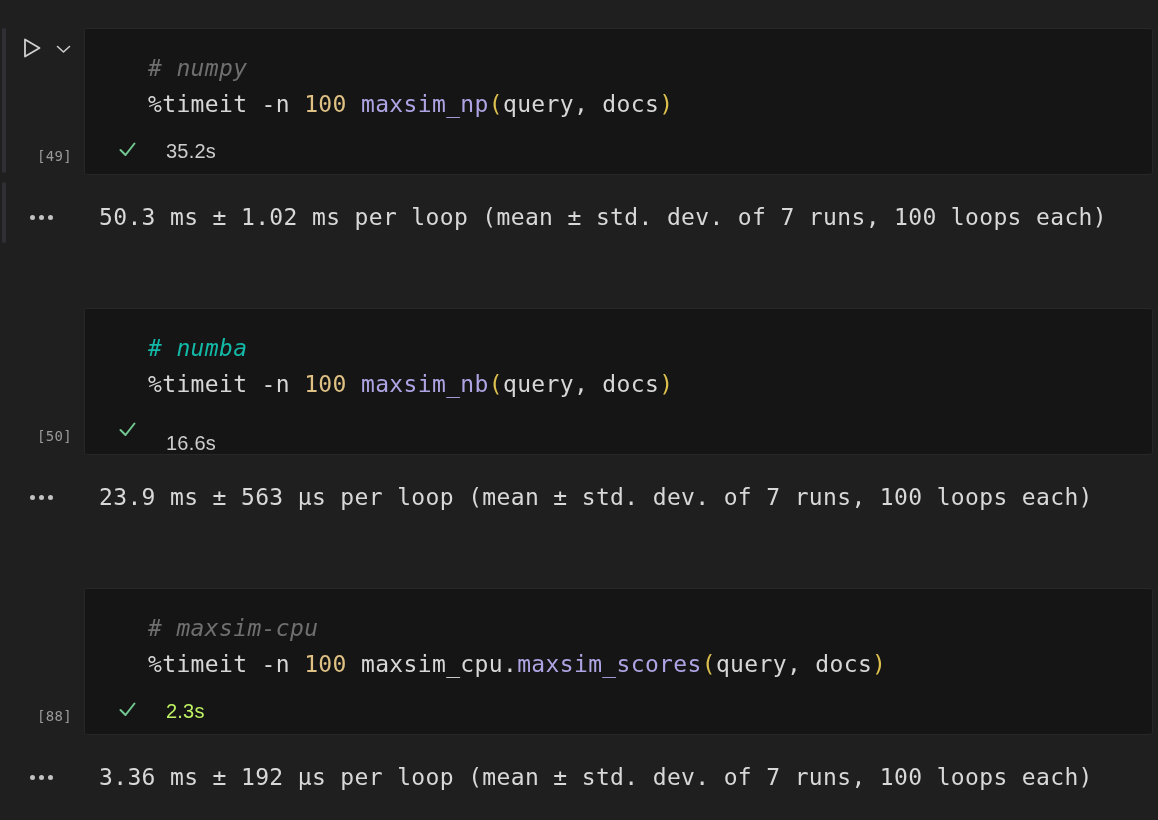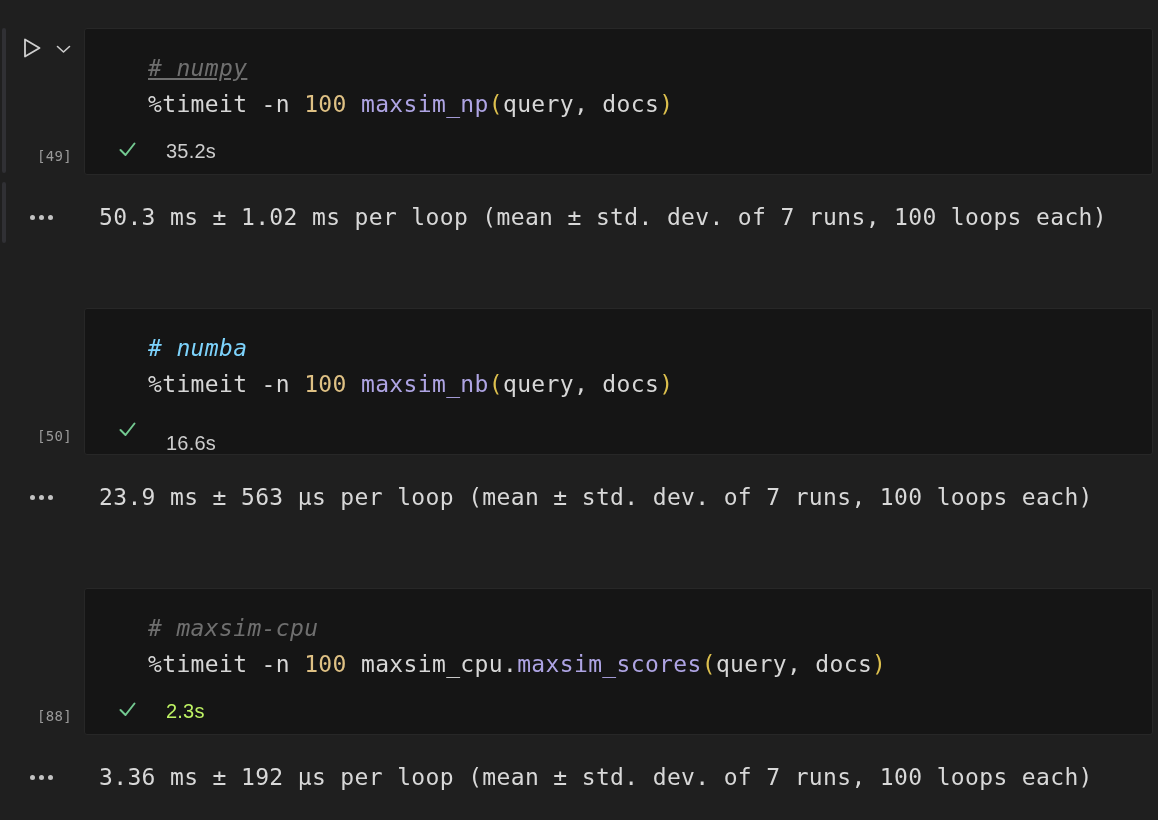--- a/index.html
+++ b/index.html
@@ -153,21 +153,21 @@
         </svg>
       </span>
     </button>
   </div>
 
   <div id="cells-container">
   <div class="cell-group" style="top: 28px;">
     <div class="exec-count" style="color: rgb(154, 154, 154);">[49]</div>
     <div class="cell-box">
       <div class="code-editor">
-            <div class="code-line"><span class="tok-comment" style="color: rgb(111, 111, 111); text-decoration: underline;"># numpy</span></div>
+            <div class="code-line"><span class="tok-comment" style="color: rgb(111, 111, 111);"># numpy</span></div>
             <div class="code-line"><span style="color: rgb(215, 215, 215);">%timeit -n </span><span style="color: rgb(223, 193, 132);">100</span><span style="color: rgb(215, 215, 215);"> </span><span style="color: rgb(174, 164, 227);">maxsim_np</span><span style="color: rgb(221, 192, 78);">(</span><span style="color: rgb(215, 215, 215);">query, docs</span><span style="color: rgb(221, 192, 78);">)</span></div>
           </div>
       <div class="exec-row">
         <span>
           <svg width="21" height="21" viewBox="0 0 21 21" fill="none">
             <path d="M3.5 11 L8.5 16 L17.5 4.5" stroke="#73c991" stroke-width="2" stroke-linecap="round" stroke-linejoin="round" fill="none"></path>
           </svg>
         </span>
         <span class="exec-time" style="color: rgb(205, 205, 205);">35.2s</span>
       </div>
@@ -179,21 +179,21 @@
         <span class="dot"></span>
       </button>
       <div class="output-text" style="color: rgb(216, 216, 216);">50.3 ms ± 1.02 ms per loop (mean ± std. dev. of 7 runs, 100 loops each)</div>
     </div>
   </div>
 
   <div class="cell-group" style="top: 308px;">
     <div class="exec-count" style="color: rgb(154, 154, 154);">[50]</div>
     <div class="cell-box">
       <div class="code-editor">
-            <div class="code-line"><span class="tok-comment" style="color: #7dd3fc;"># numba</span></div>
+            <div class="code-line"><span class="tok-comment" style="color: #14b8a6;"># numba</span></div>
             <div class="code-line"><span style="color: rgb(215, 215, 215);">%timeit -n </span><span style="color: rgb(223, 193, 132);">100</span><span style="color: rgb(215, 215, 215);"> </span><span style="color: rgb(174, 164, 227);">maxsim_nb</span><span style="color: rgb(221, 192, 78);">(</span><span style="color: rgb(215, 215, 215);">query, docs</span><span style="color: rgb(221, 192, 78);">)</span></div>
           </div>
       <div class="exec-row">
         <span>
           <svg width="21" height="21" viewBox="0 0 21 21" fill="none">
             <path d="M3.5 11 L8.5 16 L17.5 4.5" stroke="#73c991" stroke-width="2" stroke-linecap="round" stroke-linejoin="round" fill="none"></path>
           </svg>
         </span>
         <span class="exec-time" style="color: rgb(205, 205, 205); margin-top: 25px;">16.6s</span>
       </div>

